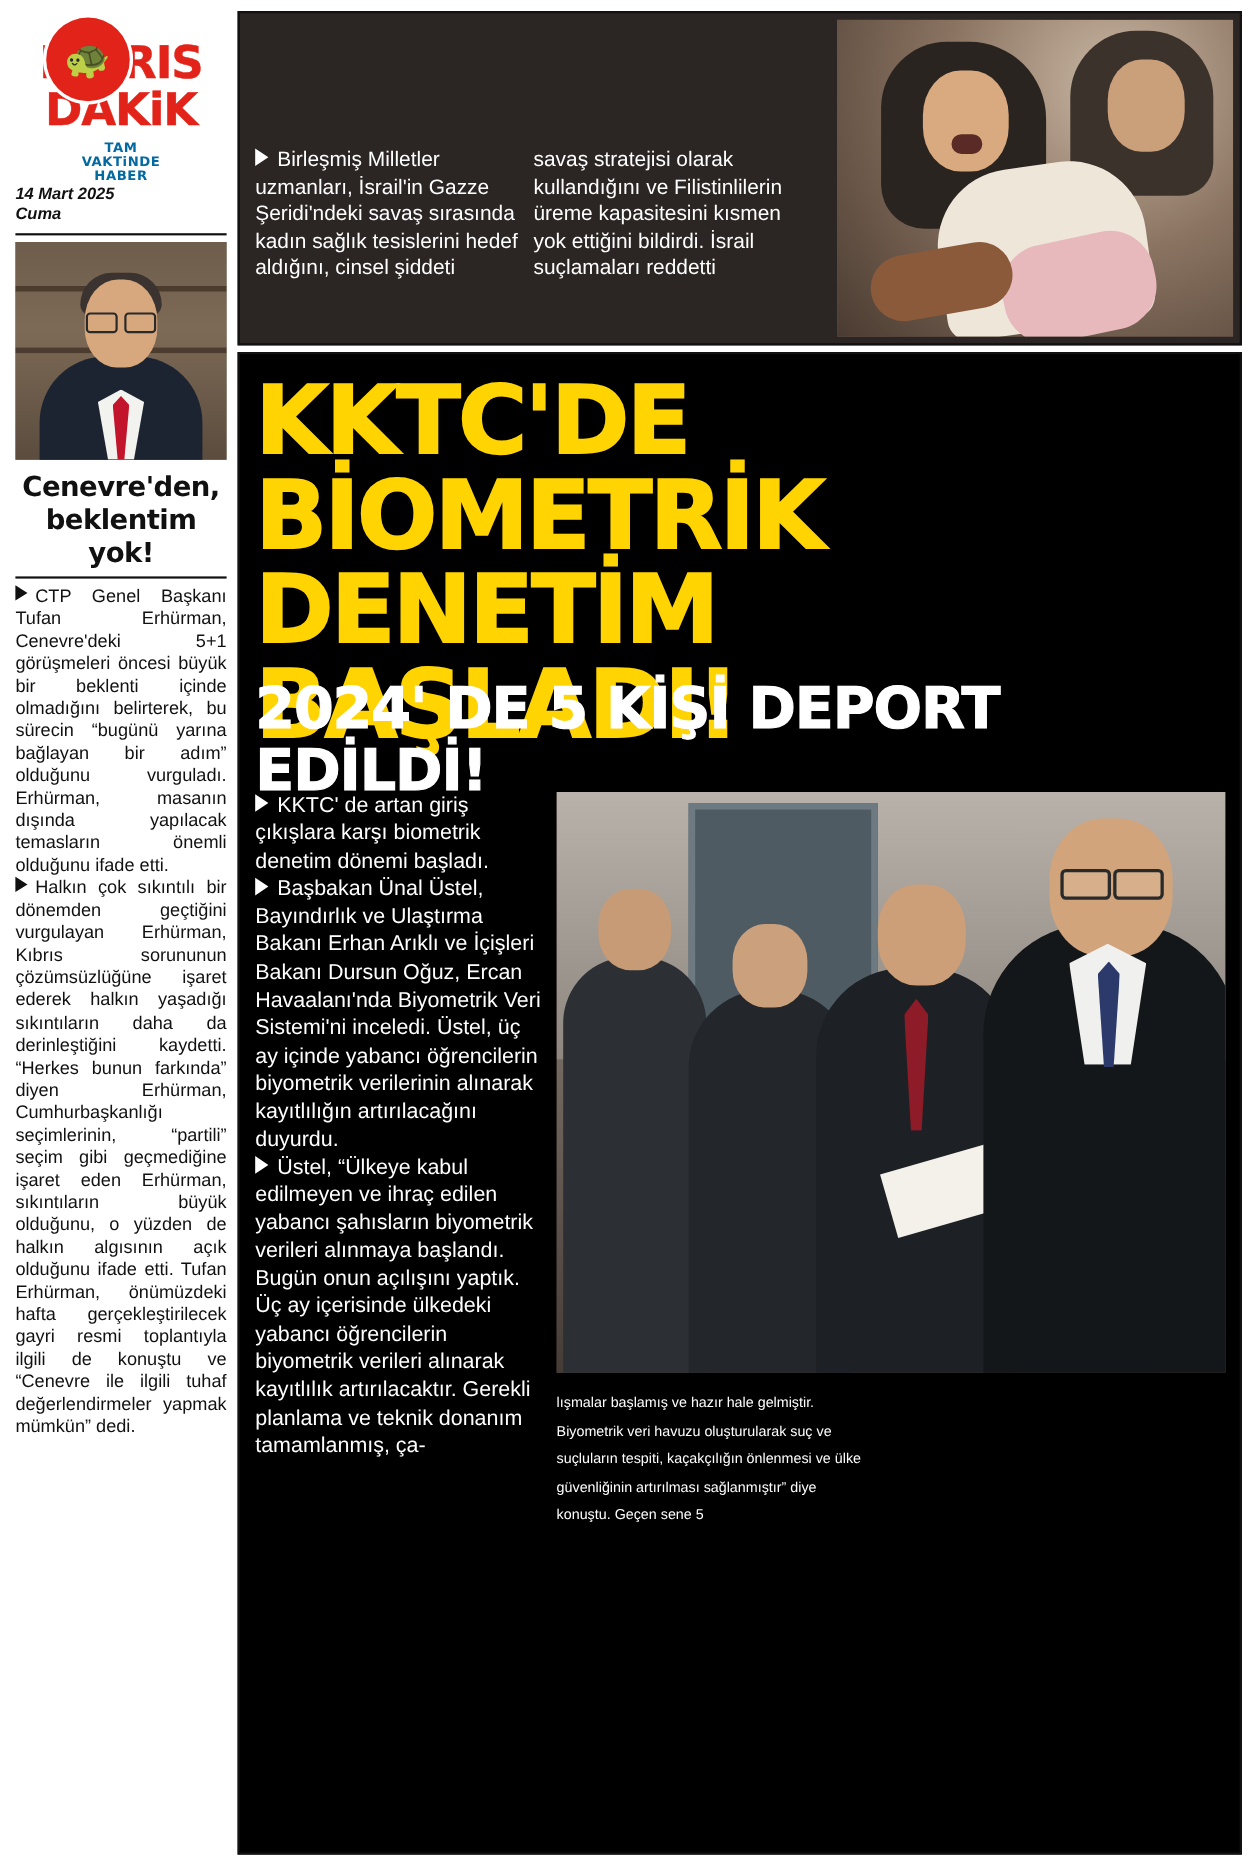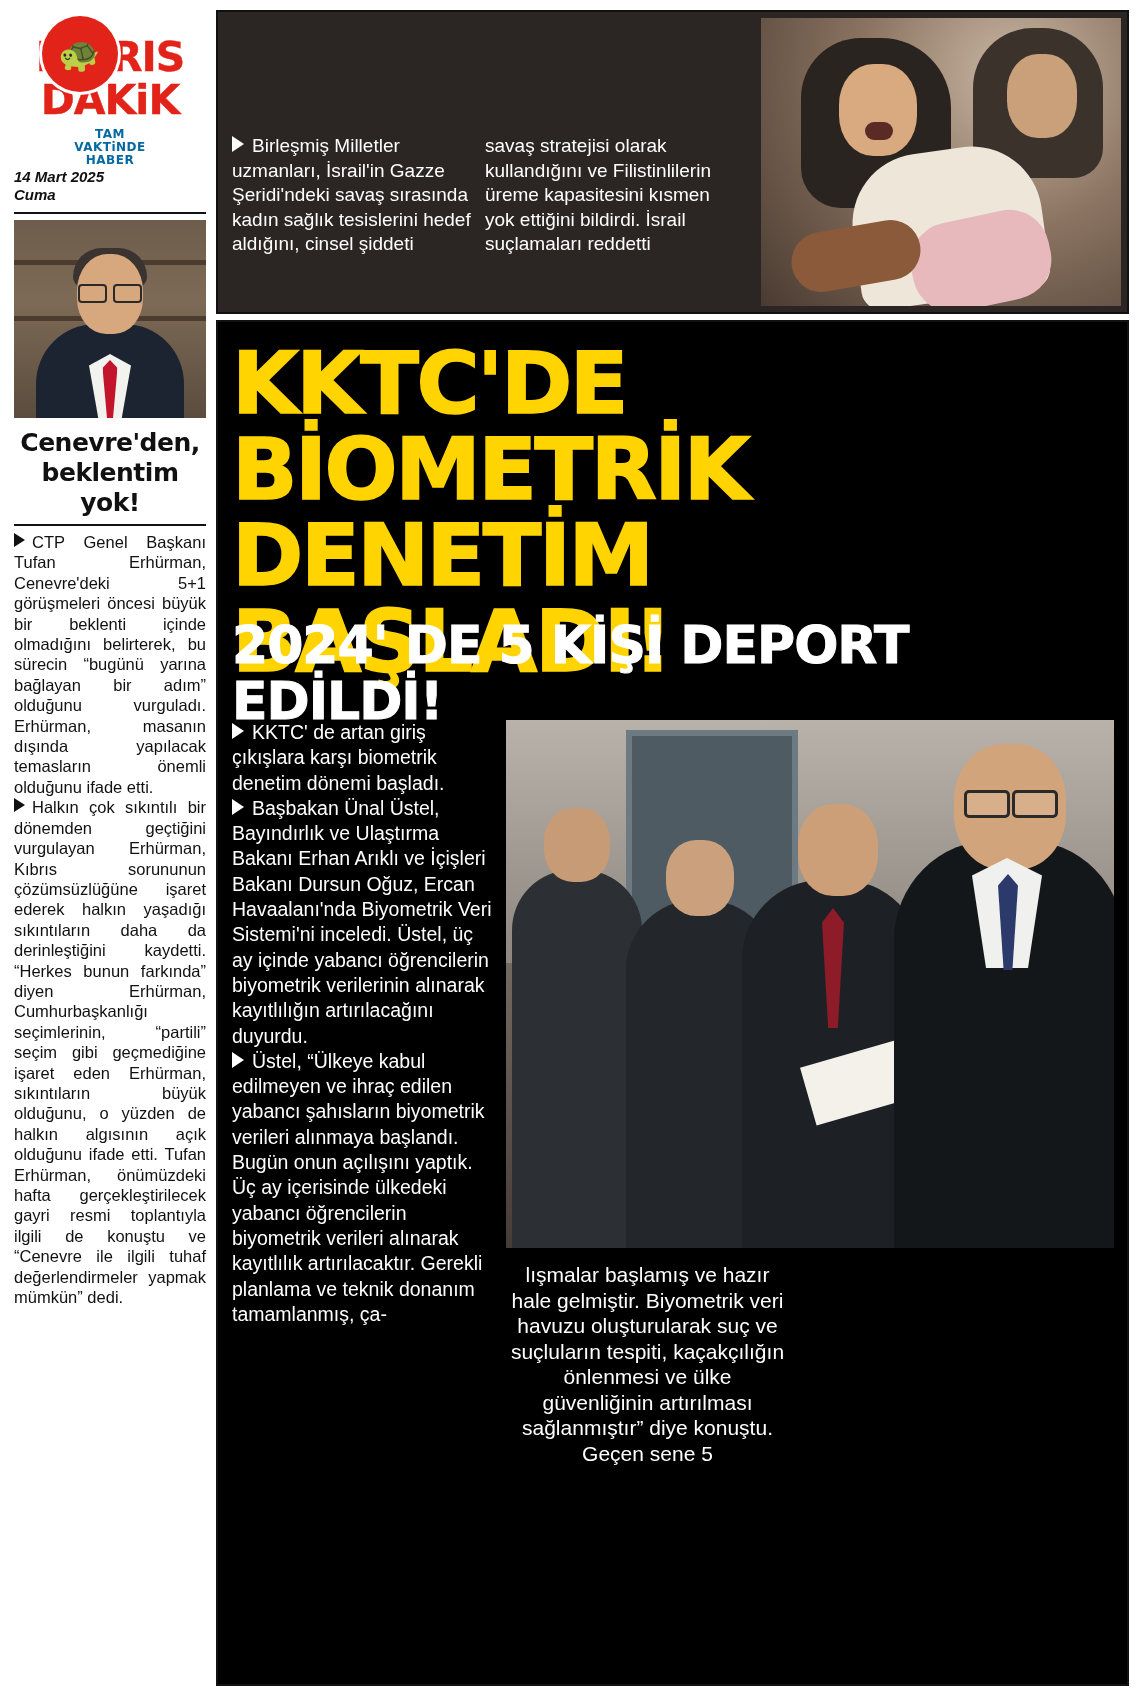--- a/index.html
+++ b/index.html
@@ -480,24 +480,24 @@
   .mb-bottom {
     position: absolute;
     left: 288px;
     top: 940px;
     width: 608px;
     display: flex;
     gap: 22px;
   }
   .mb-bcol {
     width: 283px;
-    font-size: 21px;
+    font-size: 13px;
     line-height: 25.5px;
     color: #ffffff;
-    text-align: center;
+    text-align: left;
   }
   .mb-col-left-cont {
     position: absolute;
     left: 14px;
     top: 940px;
     width: 262px;
     font-size: 19.5px;
     line-height: 25.5px;
     color: #ffffff;
   }

